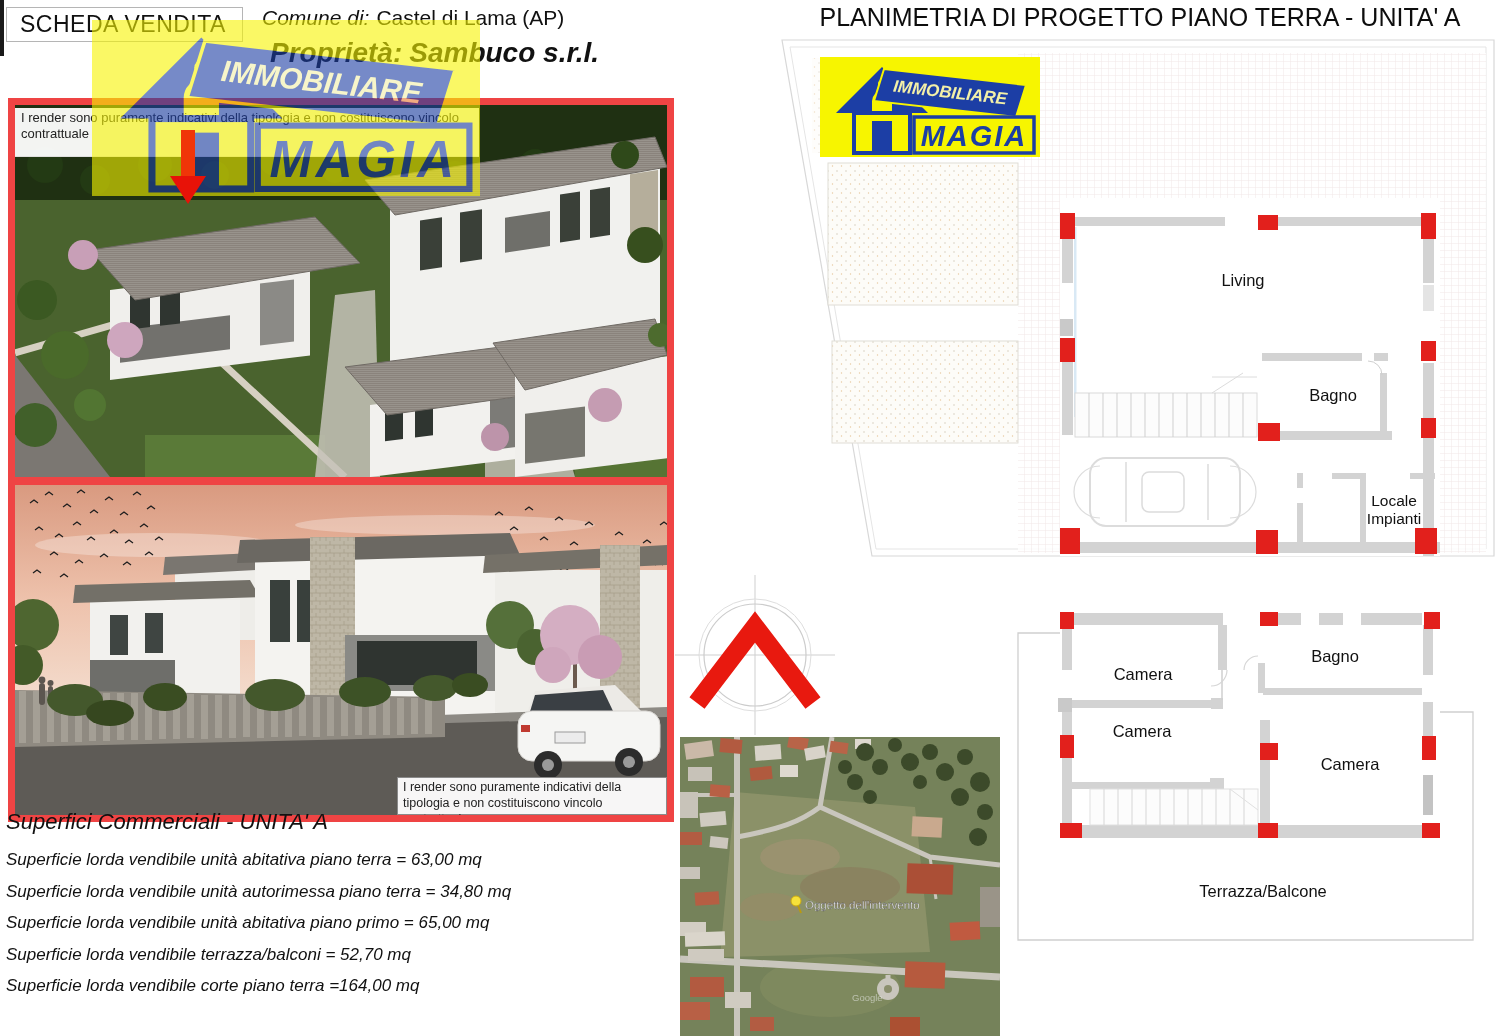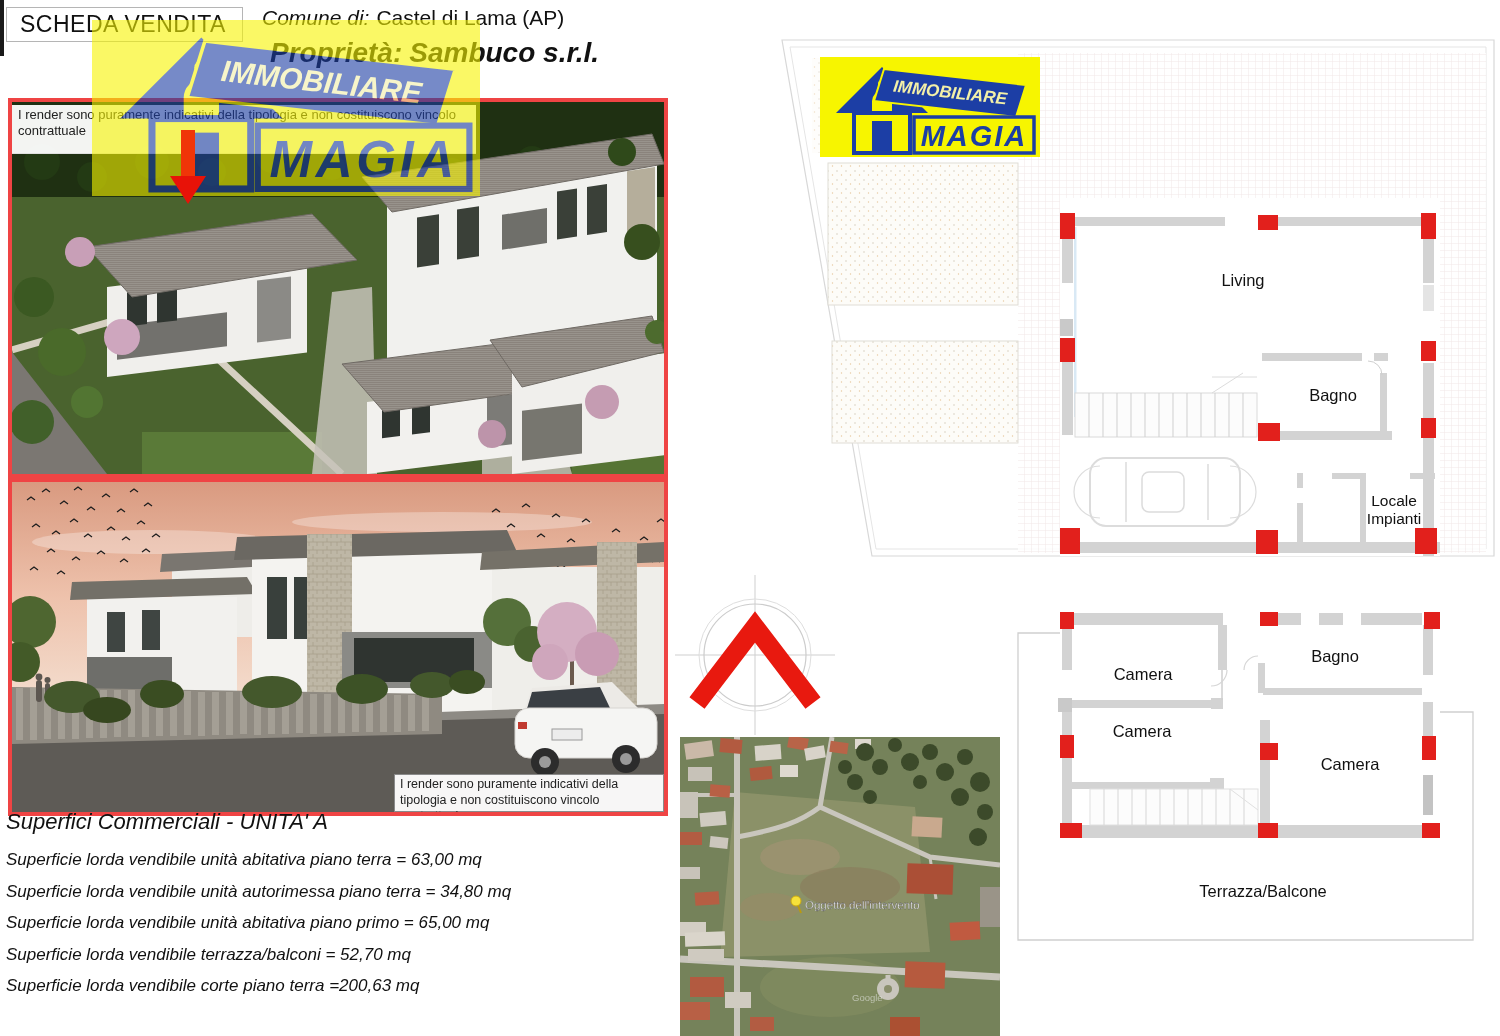--- a/index.html
+++ b/index.html
@@ -7,21 +7,21 @@
   .sheet{position:relative;width:1500px;height:1036px;background:#fff;overflow:hidden;}
   .abs{position:absolute;}
   .nowrap{white-space:nowrap;}
   .ital{font-style:italic;margin-left:24px;}
   .sheda-box{left:6px;top:7px;width:222px;height:33px;border:1px solid #b5b5b5;
              font-size:23px;letter-spacing:.5px;display:flex;align-items:center;padding-left:13px;z-index:10;}
   .edge-strip{left:0;top:0;width:4px;height:56px;background:#1a1a1a;z-index:12;}
   .comune-line{left:238px;top:6px;font-size:21px;z-index:10;}
   .prop-line{left:246px;top:37px;font-size:28px;z-index:10;font-weight:bold;}
   .edificio{left:6px;top:56px;font-size:30px;letter-spacing:.5px;color:#14141c;z-index:10;}
-  .render{border:4px solid #ef4444;overflow:hidden;background:#14b8a6;z-index:5;}
+  .render{border:7px solid #ef4444;overflow:hidden;background:#14b8a6;z-index:5;}
   .render-top{left:8px;top:98px;width:652px;height:372px;}
   .render-bottom{left:8px;top:478px;width:652px;height:330px;}
   .disc-box{position:absolute;background:rgba(255,255,255,.95);font-size:13px;line-height:16px;color:#222;z-index:8;}
   .disc-top{left:0;top:3px;width:452px;height:44px;padding:2px 6px;border-bottom:1px solid #e0e0e0;}
   .disc-bottom{right:0;bottom:0;width:258px;height:34px;padding:1px 5px;border:1px solid #8a8a8a;font-size:12.5px;}
   .watermark{left:92px;top:20px;width:388px;height:176px;opacity:.6;z-index:30;pointer-events:none;}
   .red-arrow{left:170px;top:130px;width:36px;height:74px;z-index:35;}
   .logo-right{left:820px;top:57px;width:220px;height:100px;z-index:9;}
   .plan-title{font-size:25px;letter-spacing:0;text-align:center;color:#0d0d0d;z-index:6;}
   .title-terra{left:790px;top:3px;width:700px;}
@@ -319,21 +319,21 @@
     </svg>
     <div class="disc-box disc-bottom">I render sono puramente indicativi della tipologia e non costituiscono vincolo contrattuale</div>
   </div>
 
   <div class="abs superfici-title nowrap">Superfici Commerciali - UNITA' A</div>
   <div class="abs superfici-rows">
     <div class="nowrap">Superficie lorda vendibile unità abitativa piano terra = 63,00 mq</div>
     <div class="nowrap">Superficie lorda vendibile unità autorimessa piano terra  = 34,80 mq</div>
     <div class="nowrap">Superficie lorda vendibile unità abitativa piano primo = 65,00 mq</div>
     <div class="nowrap">Superficie lorda vendibile terrazza/balconi = 52,70 mq</div>
-    <div class="nowrap">Superficie lorda vendibile corte piano terra =200,63 mq</div>
+    <div class="nowrap">Superficie lorda vendibile corte piano terra =164,00 mq</div>
   </div>
 
   <svg class="abs north" viewBox="0 0 160 160">
     <line x1="80" y1="0" x2="80" y2="160" stroke="#cfcfcf" stroke-width="1"></line>
     <line x1="0" y1="80" x2="160" y2="80" stroke="#cfcfcf" stroke-width="1"></line>
     <circle cx="80" cy="80" r="56" fill="none" stroke="#dedede" stroke-width="1"></circle>
     <circle cx="80" cy="80" r="51" fill="none" stroke="#cccccc" stroke-width="1.2"></circle>
     <path d="M22,128 L80,52 L138,128" fill="none" stroke="#e8190f" stroke-width="19"></path>
   </svg>
 
@@ -411,20 +411,21 @@
 
       <g>
         <line x1="117" y1="166" x2="121" y2="176" stroke="#b99a10" stroke-width="2"></line>
         <circle cx="116" cy="164" r="5" fill="#f6e13a" stroke="#cbab12" stroke-width="1"></circle>
       </g>
       <text x="125" y="172" font-size="11.5" fill="#ffffff" stroke="#4a4a4a" stroke-width="0.3">Oggetto dell'intervento</text>
       <text x="172" y="264" font-size="9.5" fill="#eeeeee" opacity="0.55">Google</text>
     </svg>
   </div>
 
+  <div class="abs plan-title title-terra nowrap">PLANIMETRIA DI PROGETTO PIANO TERRA - UNITA' A</div>
   <svg class="abs plan-svg" style="left:772px;top:33px" width="728" height="530" viewBox="0 0 728 530">
     <defs>
       <pattern id="dotPat" width="9" height="9" patternUnits="userSpaceOnUse">
         <rect width="9" height="9" fill="#fdfcf8"></rect>
         <circle cx="2" cy="3" r="0.8" fill="#d8cfc0"></circle>
           <circle cx="6.5" cy="7" r="0.7" fill="#e8c9a0"></circle>
       </pattern>
       <pattern id="gridPat" width="7" height="7" patternUnits="userSpaceOnUse">
         <rect width="7" height="7" fill="#ffffff"></rect>
         <path d="M0 0h7M0 0v7" stroke="#f0e3e3" stroke-width="1"></path>

